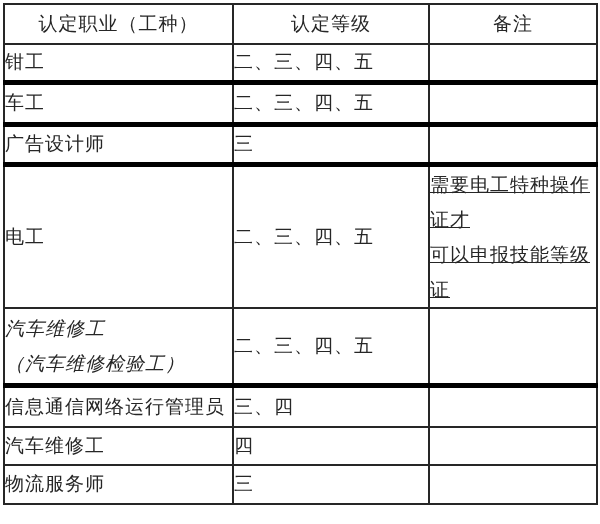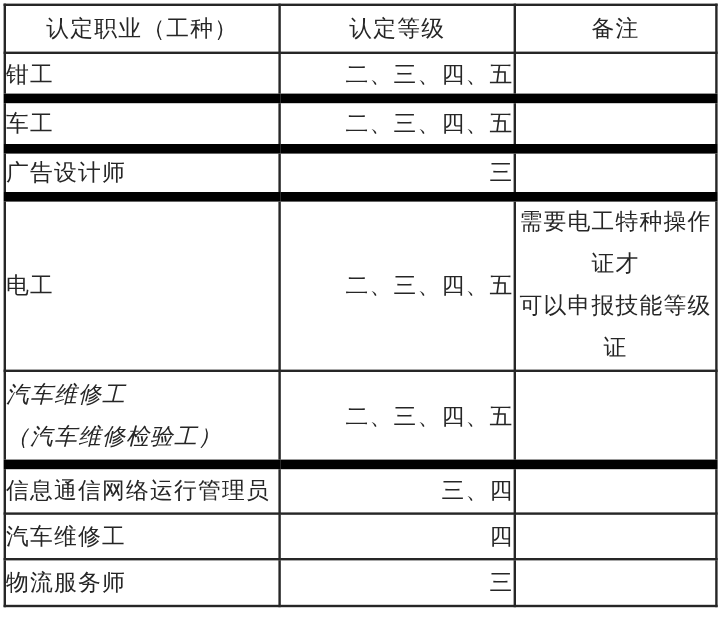--- a/index.html
+++ b/index.html
@@ -32,31 +32,32 @@
     border: 2px solid #262626;
     padding: 0;
     font-size: 19px;
     letter-spacing: 1px;
     color: #262626;
     vertical-align: middle;
     overflow: hidden;
   }
   
   tr.sep td {
-    border-top: 8px solid #000000;
+    border-top: 5px solid #000000;
   }
   .c-head { text-align: center; }
   .c-occ  { }
-  .c-lvl  { text-align: right; padding-right: 8px; }
+  .c-lvl  { padding-right: 8px; }
   .c-rmk  {
-    text-align: center;
+    text-align: left;
     padding-left: 7px;
     padding-right: 3px;
     font-size: 15px;
     letter-spacing: 0.5px;
+    text-decoration: underline;
   }
   .c-rmk .rline { line-height: 35px; }
   .two-line .oline { line-height: 35px; font-style: italic; }
 </style>
 </head>
 <body>
 
 <div class="stage">
   <table class="cert">
     <colgroup>

